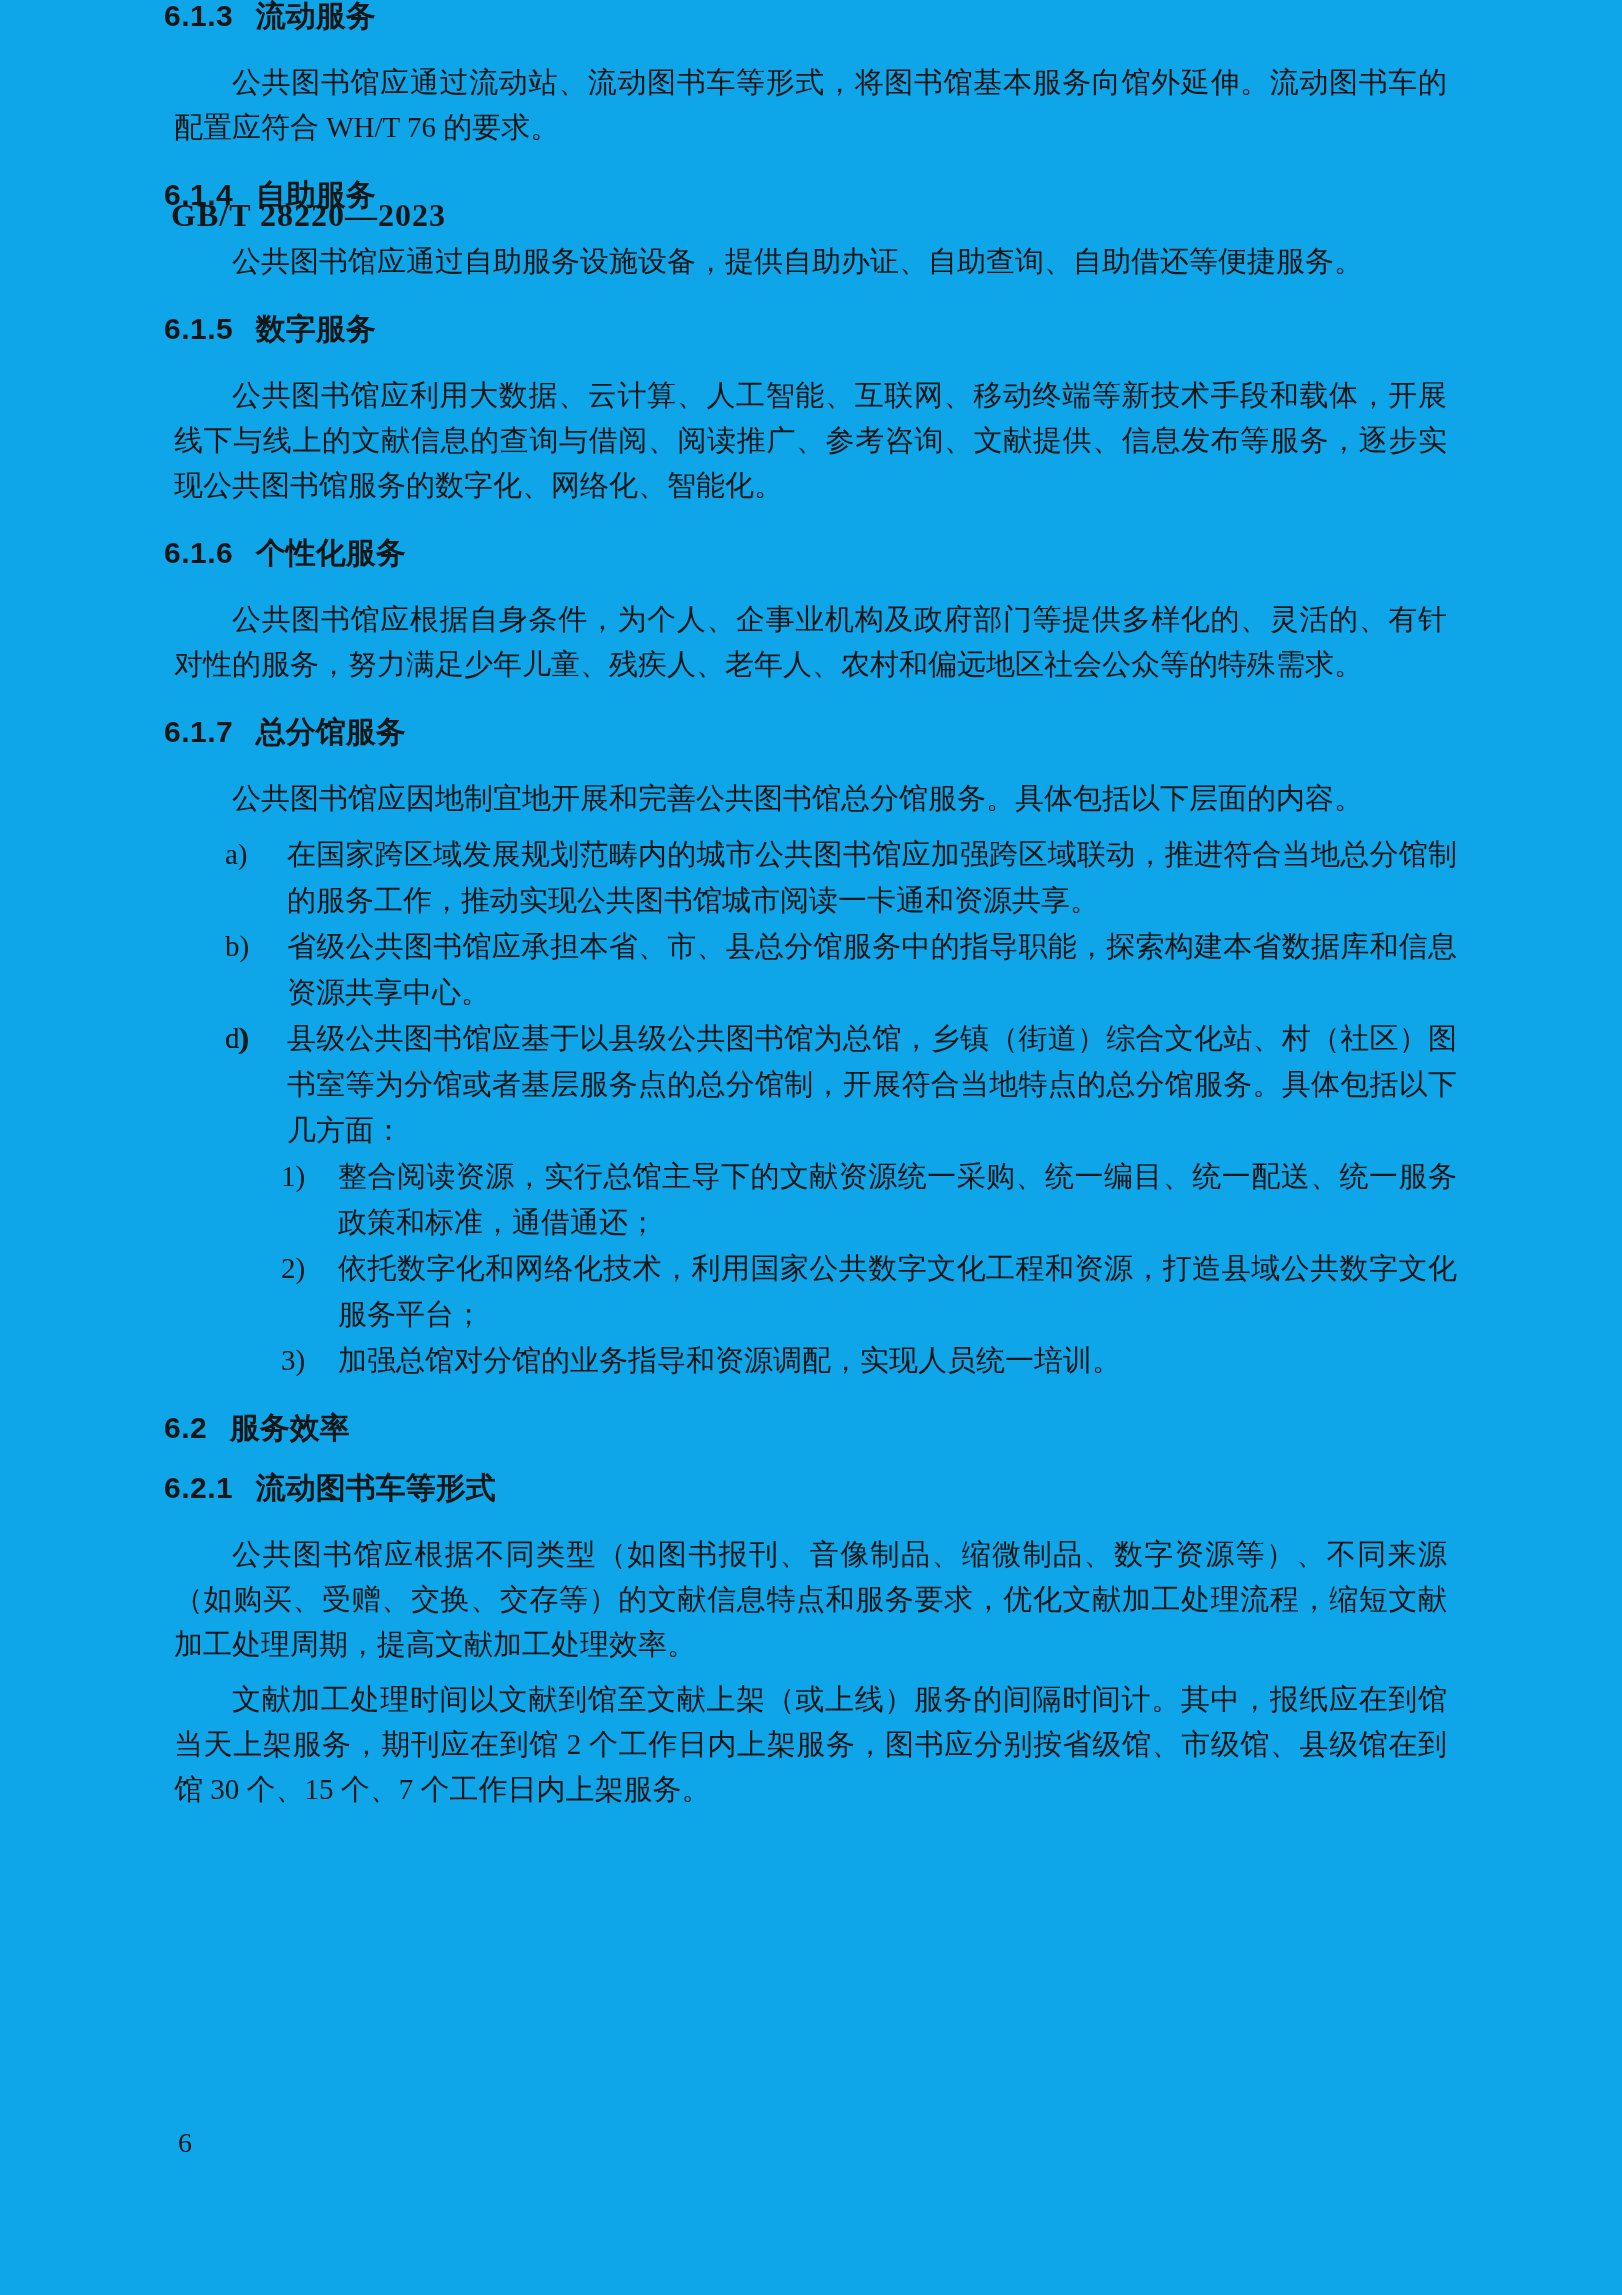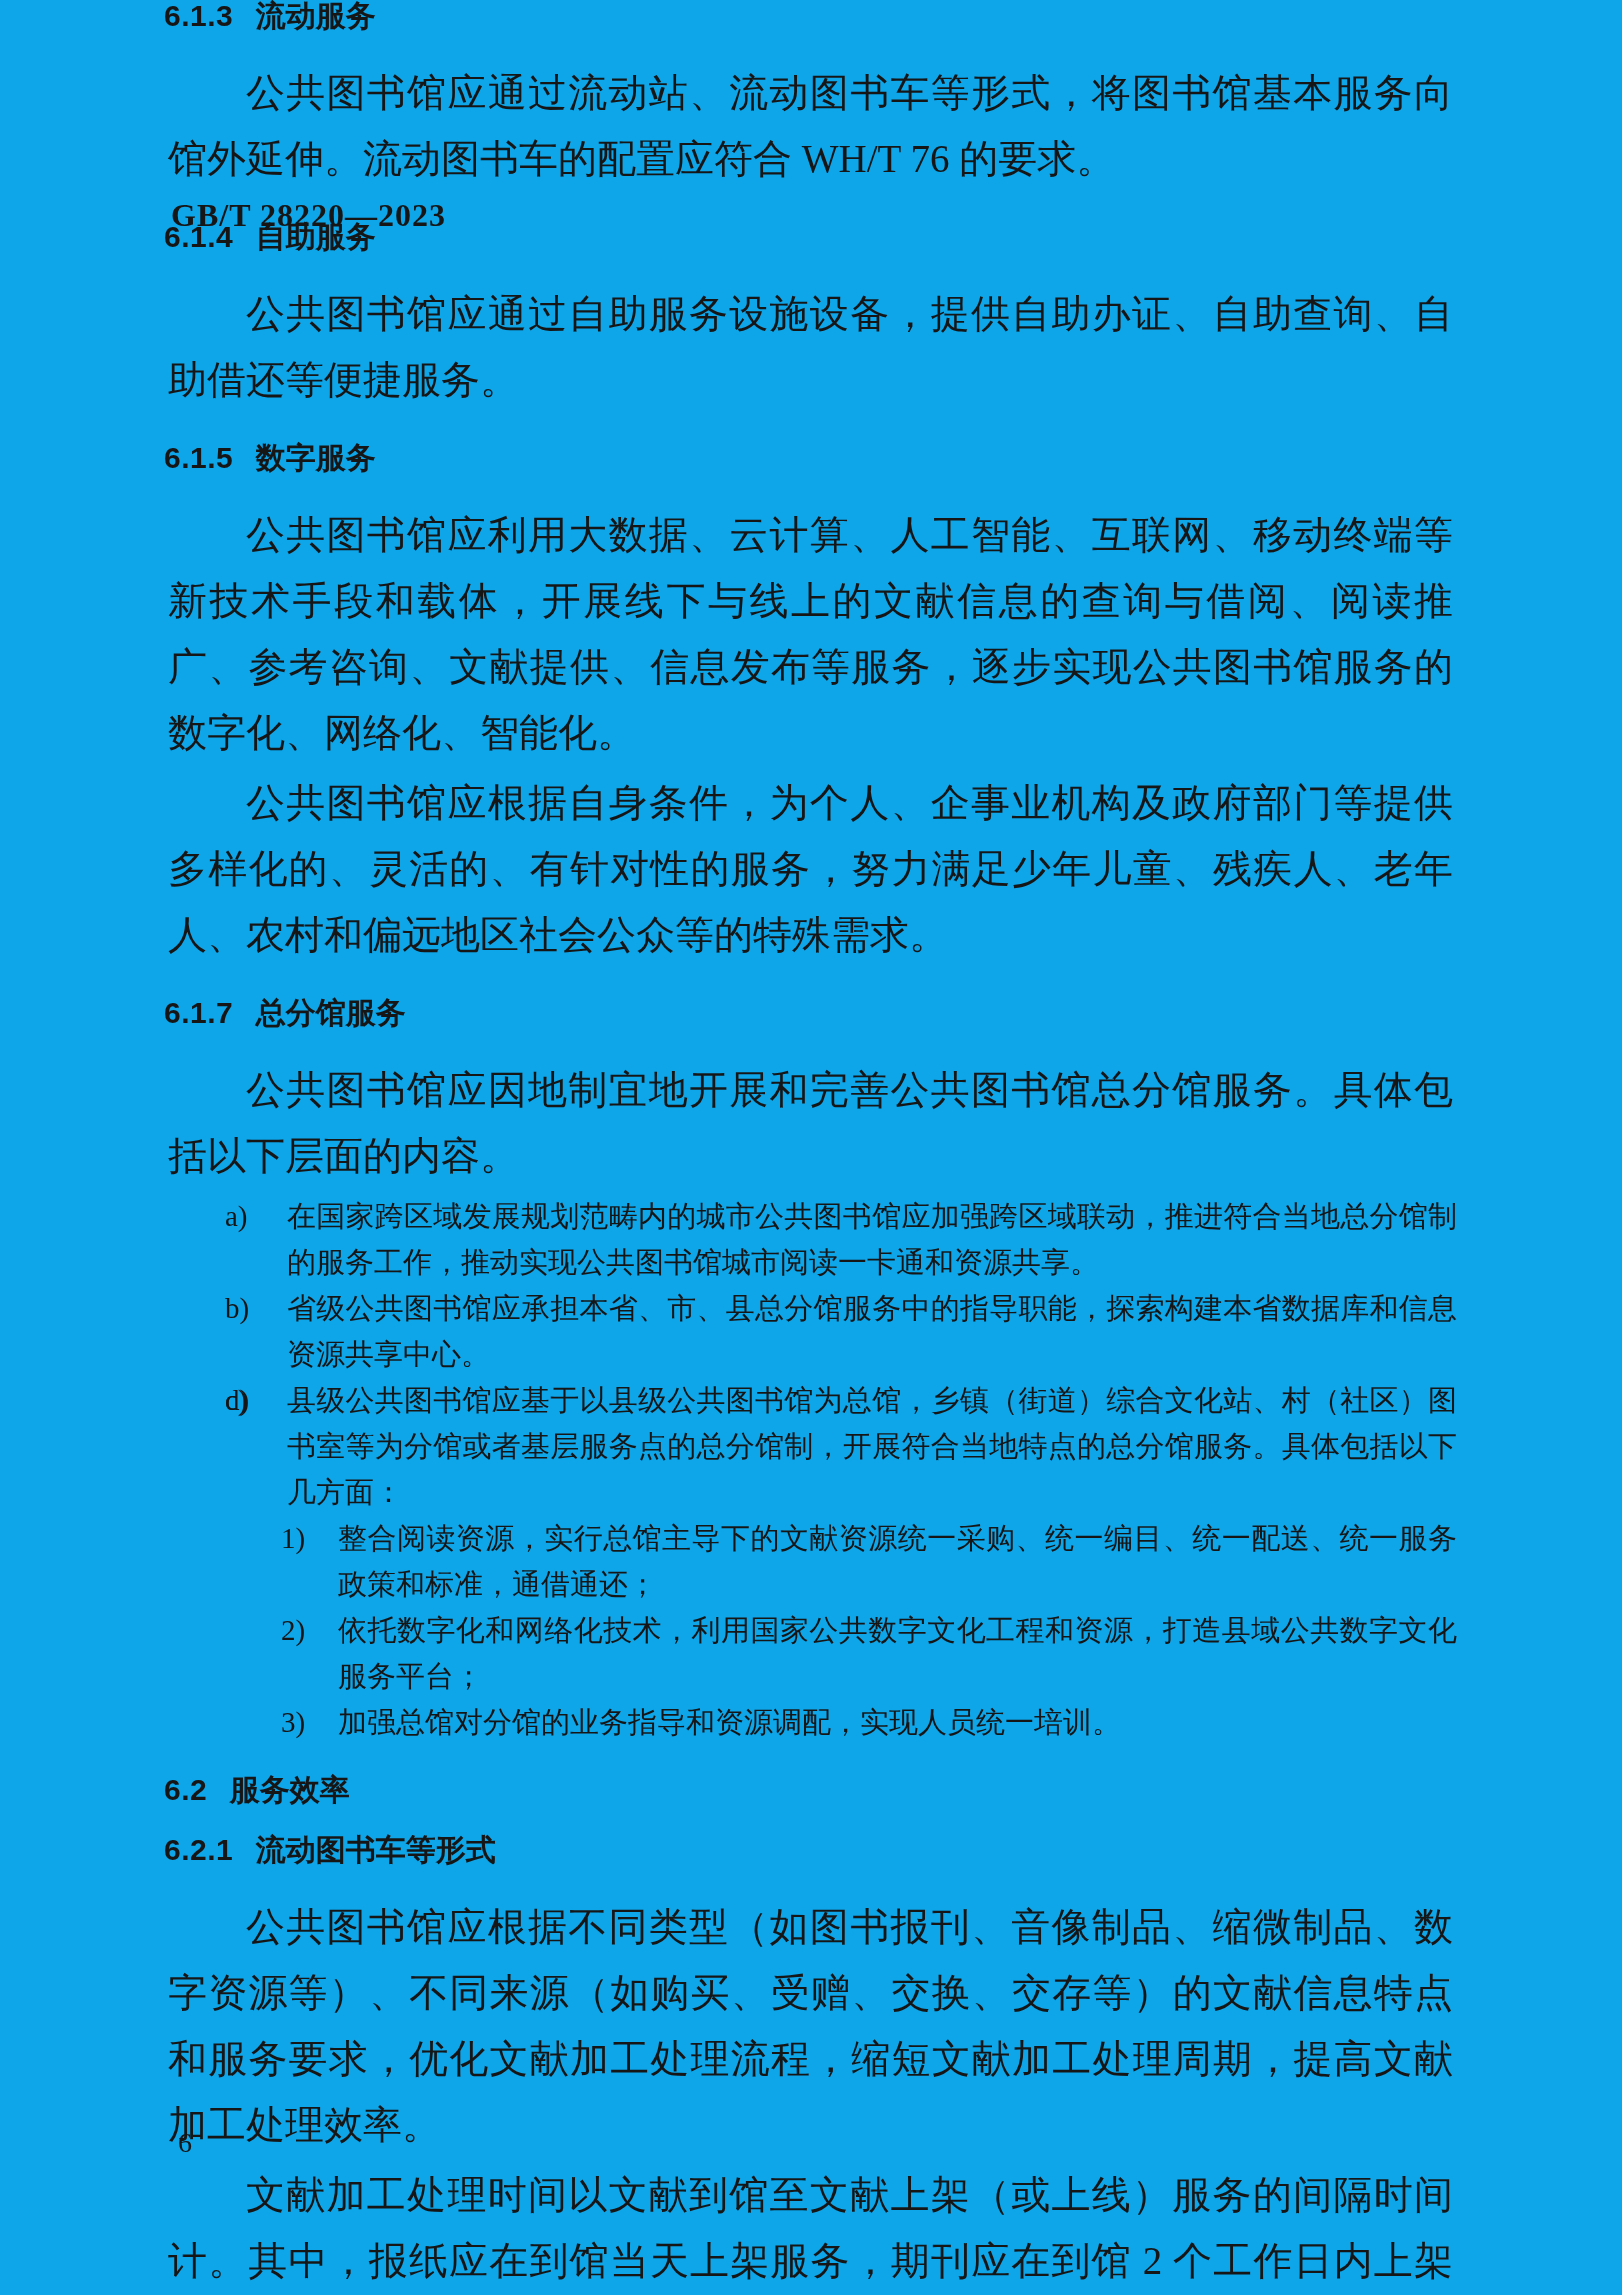--- a/index.html
+++ b/index.html
@@ -34,23 +34,23 @@
     font-family:"Liberation Sans","DejaVu Sans",sans-serif;
     font-weight:bold;
     font-size:30px;
     line-height:31px;
     margin:29px 0 29px 0;
     white-space:nowrap;
   }
   h2.sec:first-child{margin-top:0;}
   h2.sec .sec-num{margin-right:22.5px;letter-spacing:0.5px;}
   p.body{
-    font-size:39px;
-    line-height:66px;
-    margin:4px;
+    font-size:29px;
+    line-height:45px;
+    margin:10px;
     text-align:justify;
     text-indent:2em;
   }
   .li{
     position:relative;
     font-size:29px;
     line-height:46px;
     text-align:justify;
   }
   .li.l1{padding-left:123px;}
@@ -74,20 +74,21 @@
 
     <h2 class="sec"><span class="sec-num">6.1.3</span><span class="sec-title">流动服务</span></h2>
     <p class="body">公共图书馆应通过流动站、流动图书车等形式，将图书馆基本服务向馆外延伸。流动图书车的配置应符合 WH/T 76 的要求。</p>
 
     <h2 class="sec"><span class="sec-num">6.1.4</span><span class="sec-title">自助服务</span></h2>
     <p class="body">公共图书馆应通过自助服务设施设备，提供自助办证、自助查询、自助借还等便捷服务。</p>
 
     <h2 class="sec"><span class="sec-num">6.1.5</span><span class="sec-title">数字服务</span></h2>
     <p class="body">公共图书馆应利用大数据、云计算、人工智能、互联网、移动终端等新技术手段和载体，开展线下与线上的文献信息的查询与借阅、阅读推广、参考咨询、文献提供、信息发布等服务，逐步实现公共图书馆服务的数字化、网络化、智能化。</p>
 
+    <h2 class="sec"><span class="sec-num">6.1.6</span><span class="sec-title">个性化服务</span></h2>
     <p class="body">公共图书馆应根据自身条件，为个人、企事业机构及政府部门等提供多样化的、灵活的、有针对性的服务，努力满足少年儿童、残疾人、老年人、农村和偏远地区社会公众等的特殊需求。</p>
 
     <h2 class="sec"><span class="sec-num">6.1.7</span><span class="sec-title">总分馆服务</span></h2>
     <p class="body">公共图书馆应因地制宜地开展和完善公共图书馆总分馆服务。具体包括以下层面的内容。</p>
 
     <div class="li l1"><span class="lbl">a)</span><span class="txt">在国家跨区域发展规划范畴内的城市公共图书馆应加强跨区域联动，推进符合当地总分馆制的服务工作，推动实现公共图书馆城市阅读一卡通和资源共享。</span></div>
     <div class="li l1"><span class="lbl">b)</span><span class="txt">省级公共图书馆应承担本省、市、县总分馆服务中的指导职能，探索构建本省数据库和信息资源共享中心。</span></div>
     <div class="li l1"><span class="lbl">c)</span></div>
     <div class="li l1"><span class="lbl">d)</span><span class="txt">县级公共图书馆应基于以县级公共图书馆为总馆，乡镇（街道）综合文化站、村（社区）图书室等为分馆或者基层服务点的总分馆制，开展符合当地特点的总分馆服务。具体包括以下几方面：</span></div>
 

